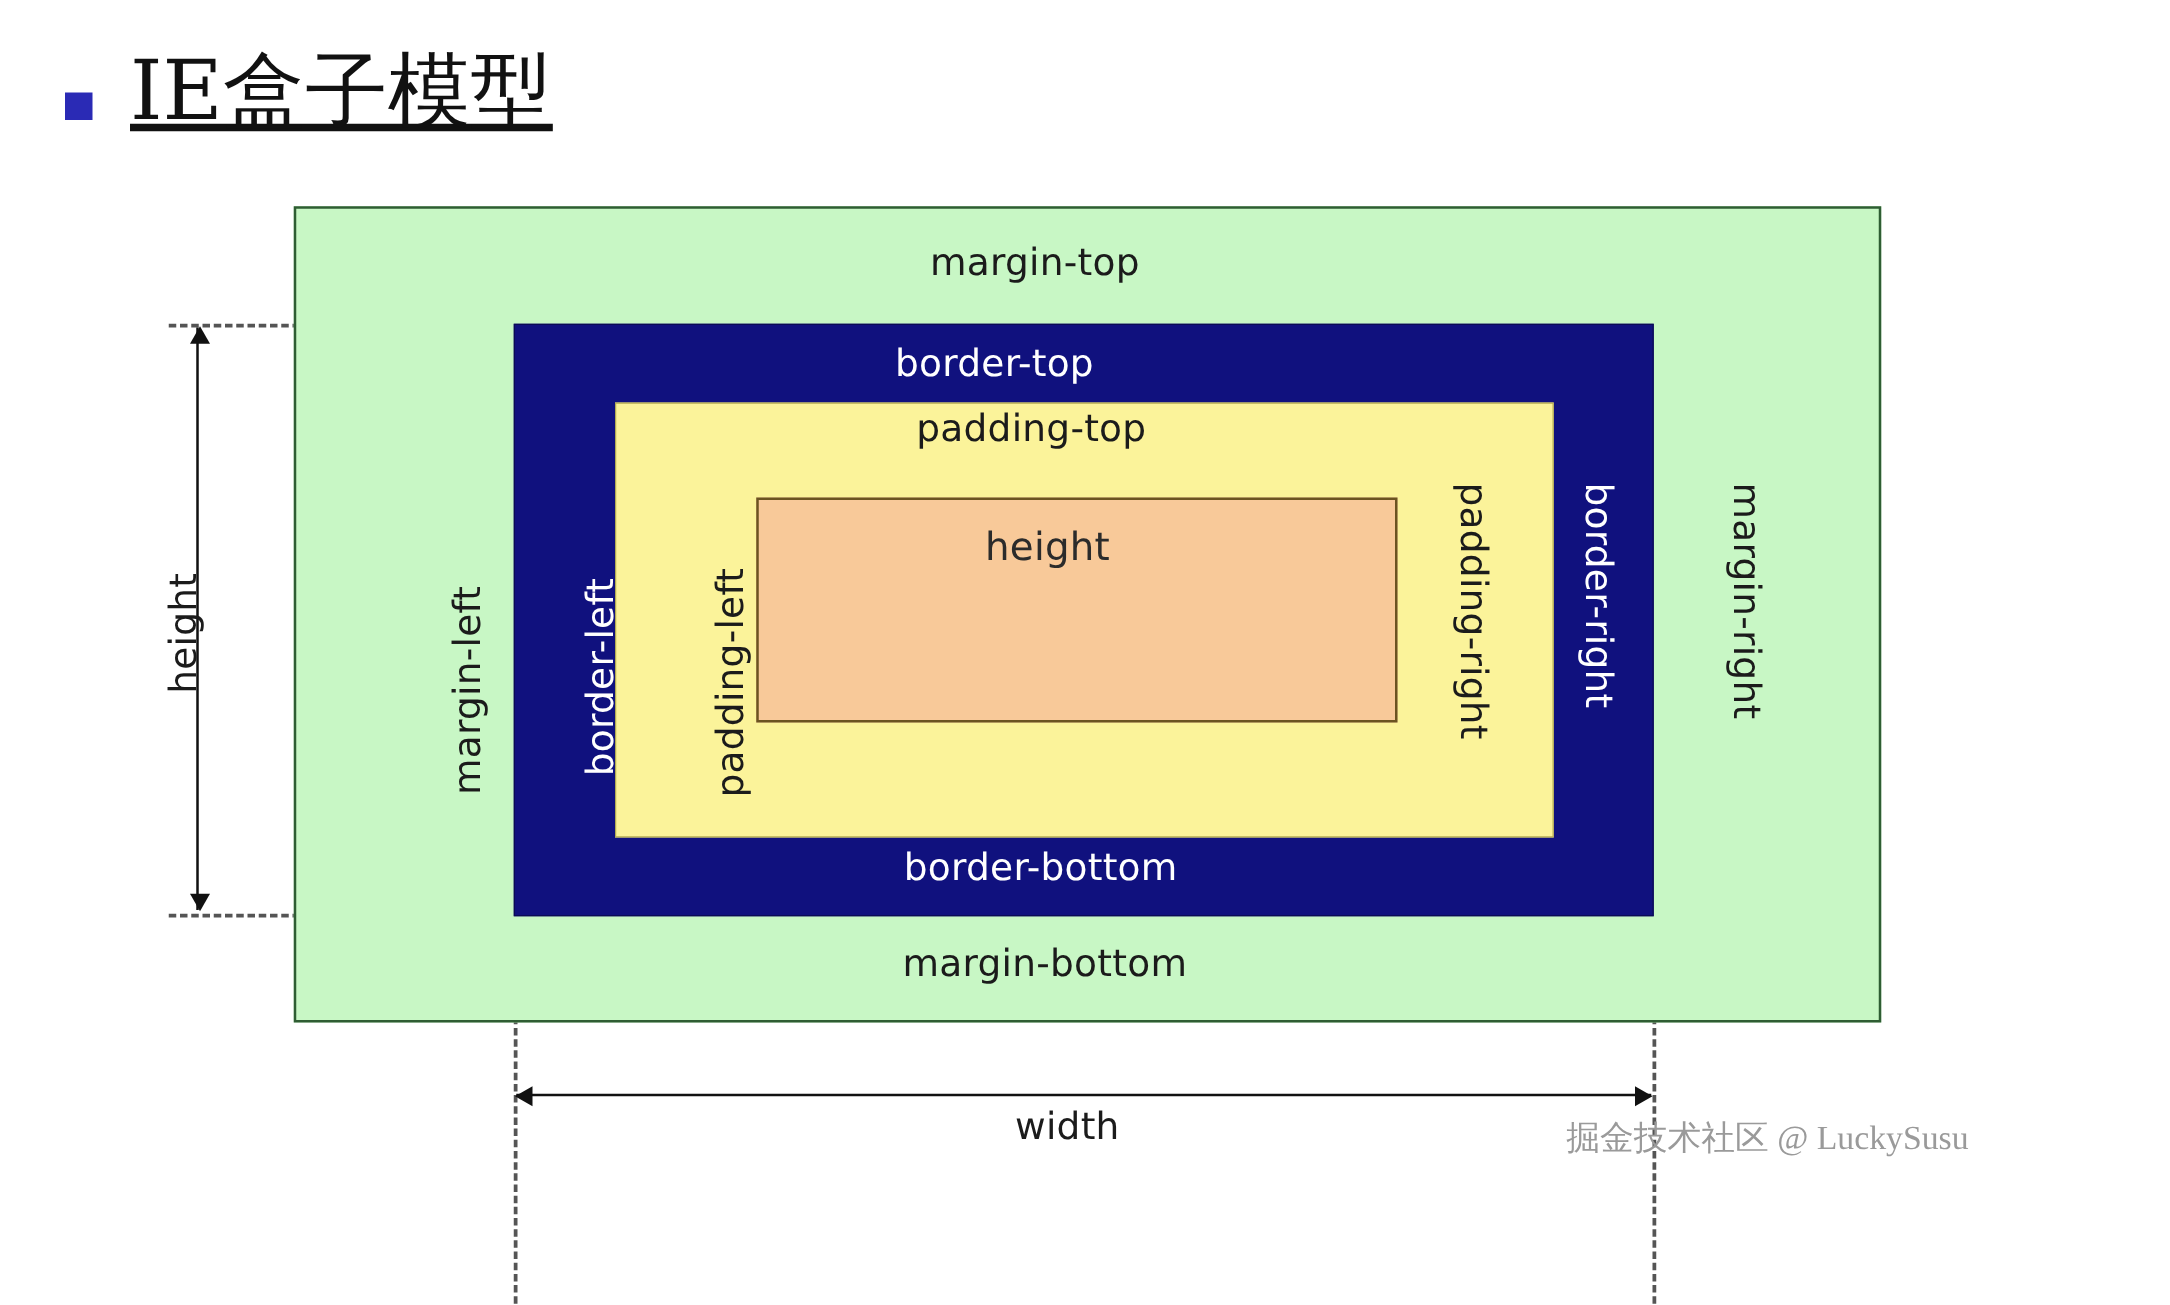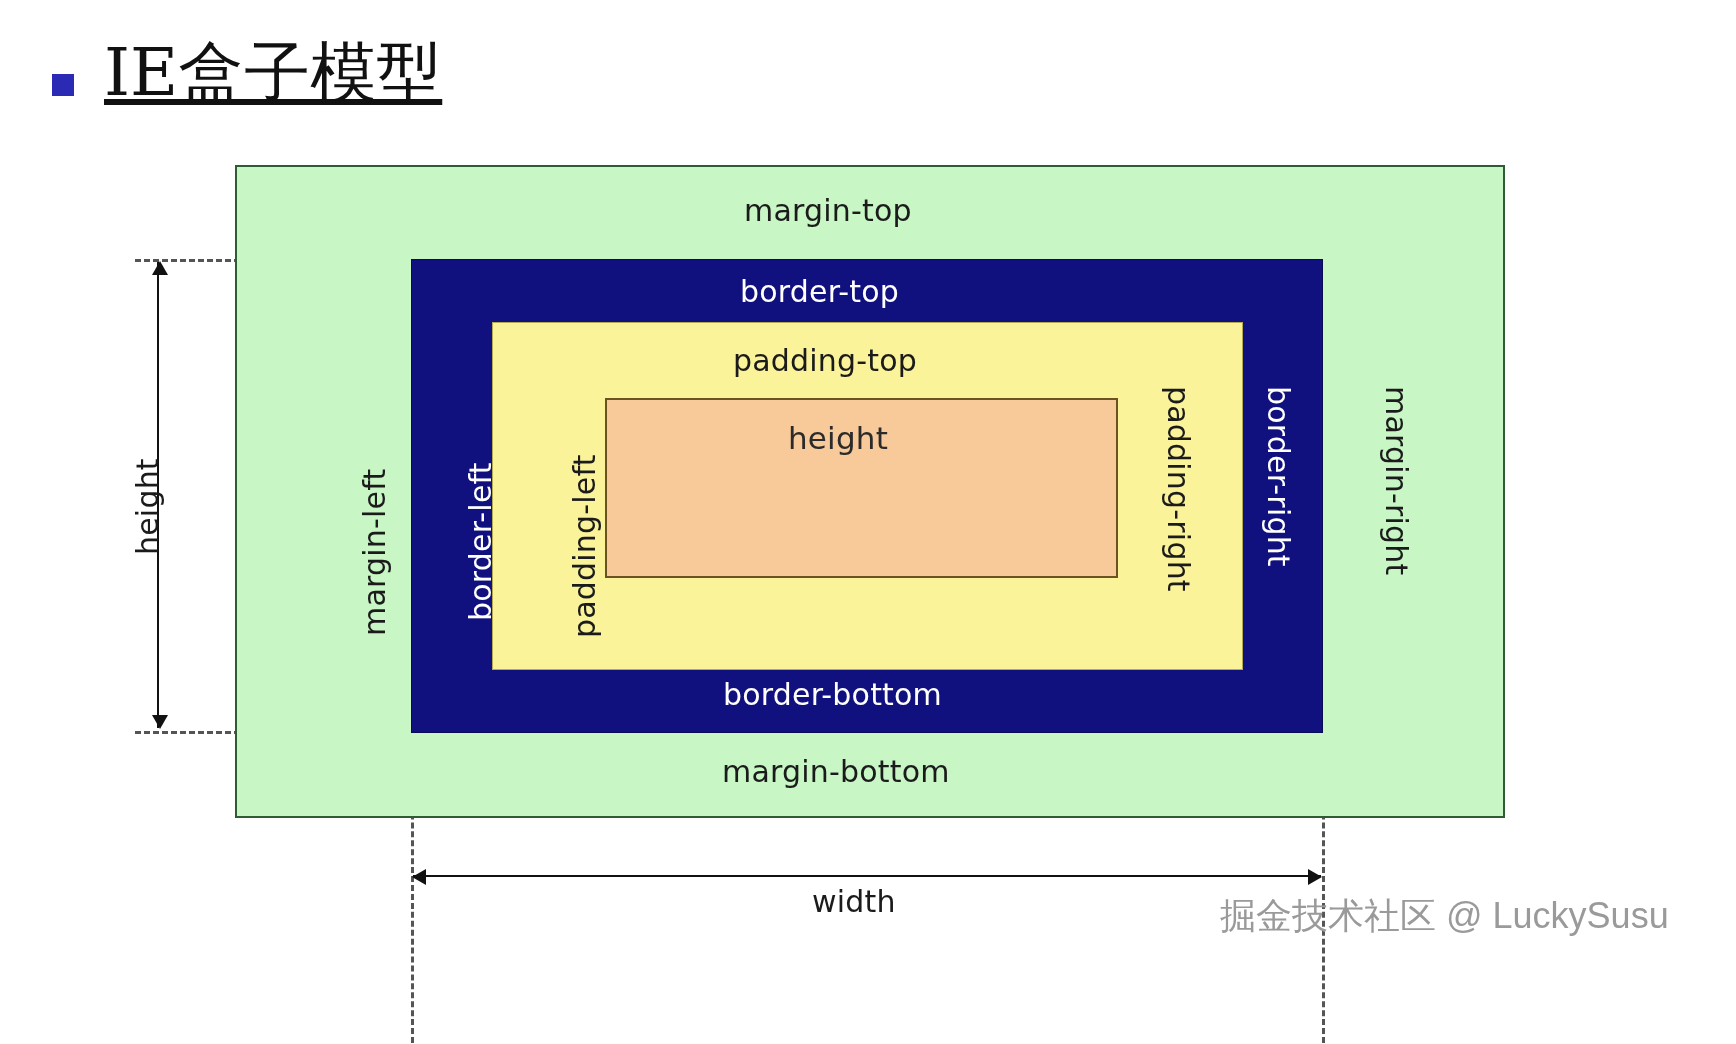--- a/index.html
+++ b/index.html
@@ -96,22 +96,22 @@
     color: #1b1b1b;
     white-space: nowrap;
     letter-spacing: 0.2px;
   }
   .lbl.on-navy { color: #ffffff; }
   .lbl.rot-ccw { transform-origin: 0 0; transform: rotate(-90deg); }
   .lbl.rot-cw  { transform-origin: 0 0; transform: rotate(90deg); }
 
   
   .lbl-margin-top    { left: 744px; top: 193px; }
-  .lbl-border-top    { left: 740px; top: 274px; }
-  .lbl-padding-top   { left: 733px; top: 343px; }
+  .lbl-border-top    { left: 716px; top: 274px; }
+  .lbl-padding-top   { left: 733px; top: 326px; }
   .lbl-content       { left: 788px; top: 420px; font-size: 31px; color:#2b2b2b;}
   .lbl-padding-bottom{ left: 706px; top: 605px; }
   .lbl-border-bottom { left: 723px; top: 677px; }
   .lbl-margin-bottom { left: 722px; top: 754px; }
 
   
   .lbl-margin-left  { left: 357px; top: 636px; }
   .lbl-border-left  { left: 463px; top: 621px; }
   .lbl-padding-left { left: 567px; top: 638px; }
   
@@ -173,24 +173,24 @@
     width: 0; height: 0;
     border-top: 8px solid transparent;
     border-bottom: 8px solid transparent;
   }
   .arrow-h::before { left: -1px;  border-right: 14px solid #111111; }
   .arrow-h::after  { right: -1px; border-left: 14px solid #111111; }
 
   
   .watermark {
     position: absolute;
-    left: 1220px;
+    left: 1253px;
     top: 892px;
-    font-family: Liberation Sans, sans-serif;
-    font-size: 36px;
+    font-family: Liberation Serif, serif;
+    font-size: 27px;
     color: #9a9a9a;
     white-space: nowrap;
   }
 </style>
 </head>
 <body>
 
 <div class="title-row">
   <div class="bullet-square"></div>
   <div class="title-text">IE盒子模型</div>

